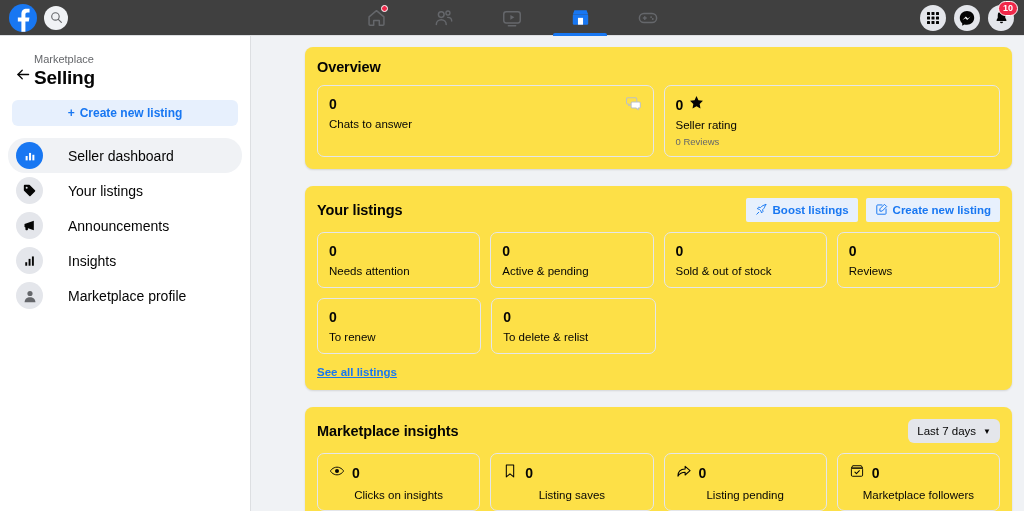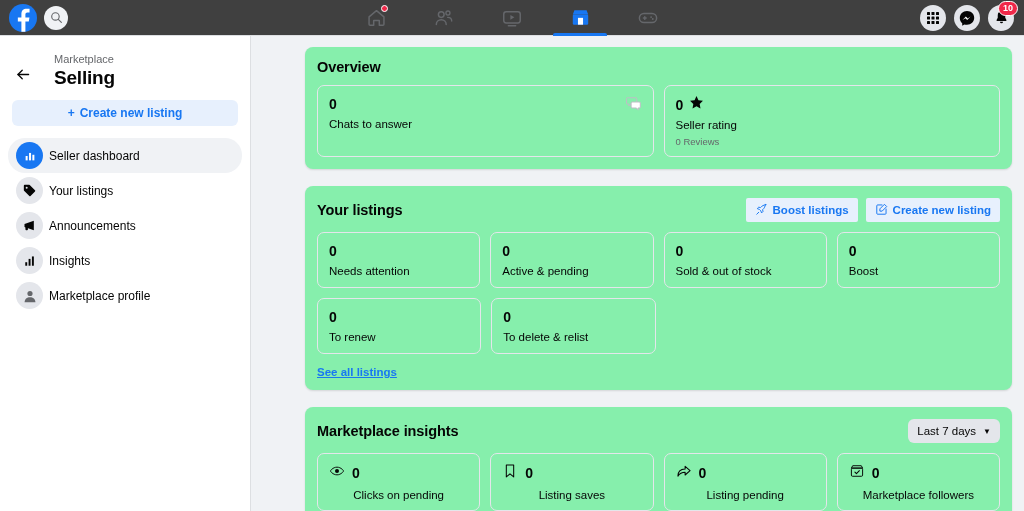--- a/index.html
+++ b/index.html
@@ -66,55 +66,55 @@
   }
 
   
   .sidebar {
     position: absolute; top: 36px; left: 0;
     width: 251px; height: 475px;
     background: #ffffff;
     border-right: 1px solid #dddfe2;
     padding: 10px 8px 0 8px;
   }
-  .side-head { display: flex; align-items: flex-start; gap: 20px; padding: 6px 4px 0 4px; }
+  .side-head { display: flex; align-items: flex-start; gap: 0; padding: 6px 4px 0 4px; }
   .back-arrow { width: 22px; height: 22px; display:flex; align-items:center; justify-content:center; margin-top:11px; flex:none; }
   .side-kicker { font-size: 11px; color: #65676b; line-height: 14px; }
   .side-title { font-size: 19px; font-weight: bold; line-height: 23px; letter-spacing: -0.2px; }
 
   .create-btn {
     margin: 11px 4px 0 4px;
     height: 26px; border-radius: 6px;
     background: #e7f0fd; color: #1877f2;
     font-size: 12px; font-weight: bold;
     display: flex; align-items: center; justify-content: center; gap: 5px;
   }
 
   .nav-list { margin-top: 12px; }
   .nav-item {
-    display: flex; align-items: center; gap: 6px;
+    display: flex; align-items: center; gap: 25px;
     height: 35px; border-radius: 17px; padding: 0 8px;
-    font-size: 12px; color: #050505;
+    font-size: 14px; color: #050505;
   }
   .nav-item.active { background: #f0f2f5; }
   .nav-icon {
     width: 27px; height: 27px; border-radius: 50%;
     background: #e4e6eb; flex: none;
     display: flex; align-items: center; justify-content: center;
   }
   .nav-icon.blue { background: #1877f2; }
 
   
   .main {
     position: absolute; top: 36px; left: 251px;
     width: 773px; height: 475px;
     overflow: hidden; padding: 11px 0 0 0;
   }
   .card {
-    background: #86efac;
+    background: #fde047;
     border-radius: 8px;
     box-shadow: 0 1px 2px rgba(0,0,0,0.12);
     margin: 0 12px 17px 54px;
     padding: 12px 12px 12px 12px;
   }
   .card-head { display: flex; align-items: center; justify-content: space-between; }
   .card-title { font-size: 14.5px; font-weight: bold; letter-spacing: -0.1px; }
 
   .pill-btn {
     background: #e7f0fd; color: #1877f2;
@@ -393,21 +393,21 @@
       <div class="tile">
         <div class="tile-num">0</div>
         <div class="tile-label">Active &amp; pending</div>
       </div>
       <div class="tile">
         <div class="tile-num">0</div>
         <div class="tile-label">Sold &amp; out of stock</div>
       </div>
       <div class="tile">
         <div class="tile-num">0</div>
-        <div class="tile-label">Boost</div>
+        <div class="tile-label">Reviews</div>
       </div>
     </div>
 
     <div class="tile-row">
       <div class="tile">
         <div class="tile-num">0</div>
         <div class="tile-label">To renew</div>
       </div>
       <div class="tile">
         <div class="tile-num">0</div>
@@ -434,21 +434,21 @@
       <div class="tile">
         <div class="ins-numrow">
           <span>
             <svg width="16" height="16" viewBox="0 0 20 20">
               <path d="M1.6 10S4.7 5.2 10 5.2 18.4 10 18.4 10 15.3 14.8 10 14.8 1.6 10 1.6 10z" fill="none" stroke="#050505" stroke-width="1.2"></path>
               <circle cx="10" cy="10" r="2.5" fill="#050505"></circle>
             </svg>
           </span>
           <span class="tile-num">0</span>
         </div>
-        <div class="ins-label">Clicks on pending</div>
+        <div class="ins-label">Clicks on insights</div>
       </div>
 
       <div class="tile">
         <div class="ins-numrow">
           <span>
             <svg width="16" height="16" viewBox="0 0 20 20">
               <path d="M5.4 2.6h9.2v14.8L10 13.6l-4.6 3.8z" fill="none" stroke="#050505" stroke-width="1.3" stroke-linejoin="round"></path>
             </svg>
           </span>
           <span class="tile-num">0</span>

